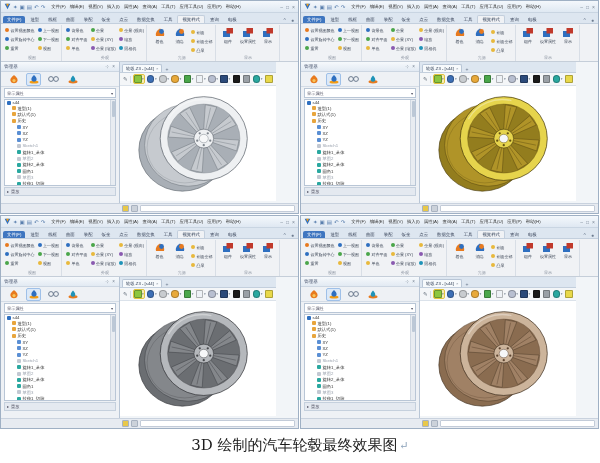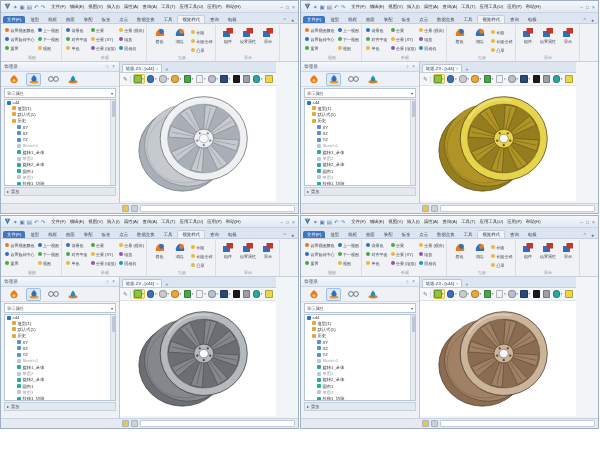--- a/index.html
+++ b/index.html
@@ -1696,13 +1696,17 @@
     </div>
 
     <div class="statusbar">
       <span class="sp"></span>
       <span class="sic" style="background:#e8c84a"></span>
       <span class="sic" style="background:#ccd2da"></span>
       <span class="sfield"></span>
     </div>
   </div>
 </div>
+  <div id="caption">
+    <span>3D 绘制的汽车轮毂最终效果图</span>
+    <span class="mark">↵</span>
+  </div>
 </div>
 
 </body></html>

